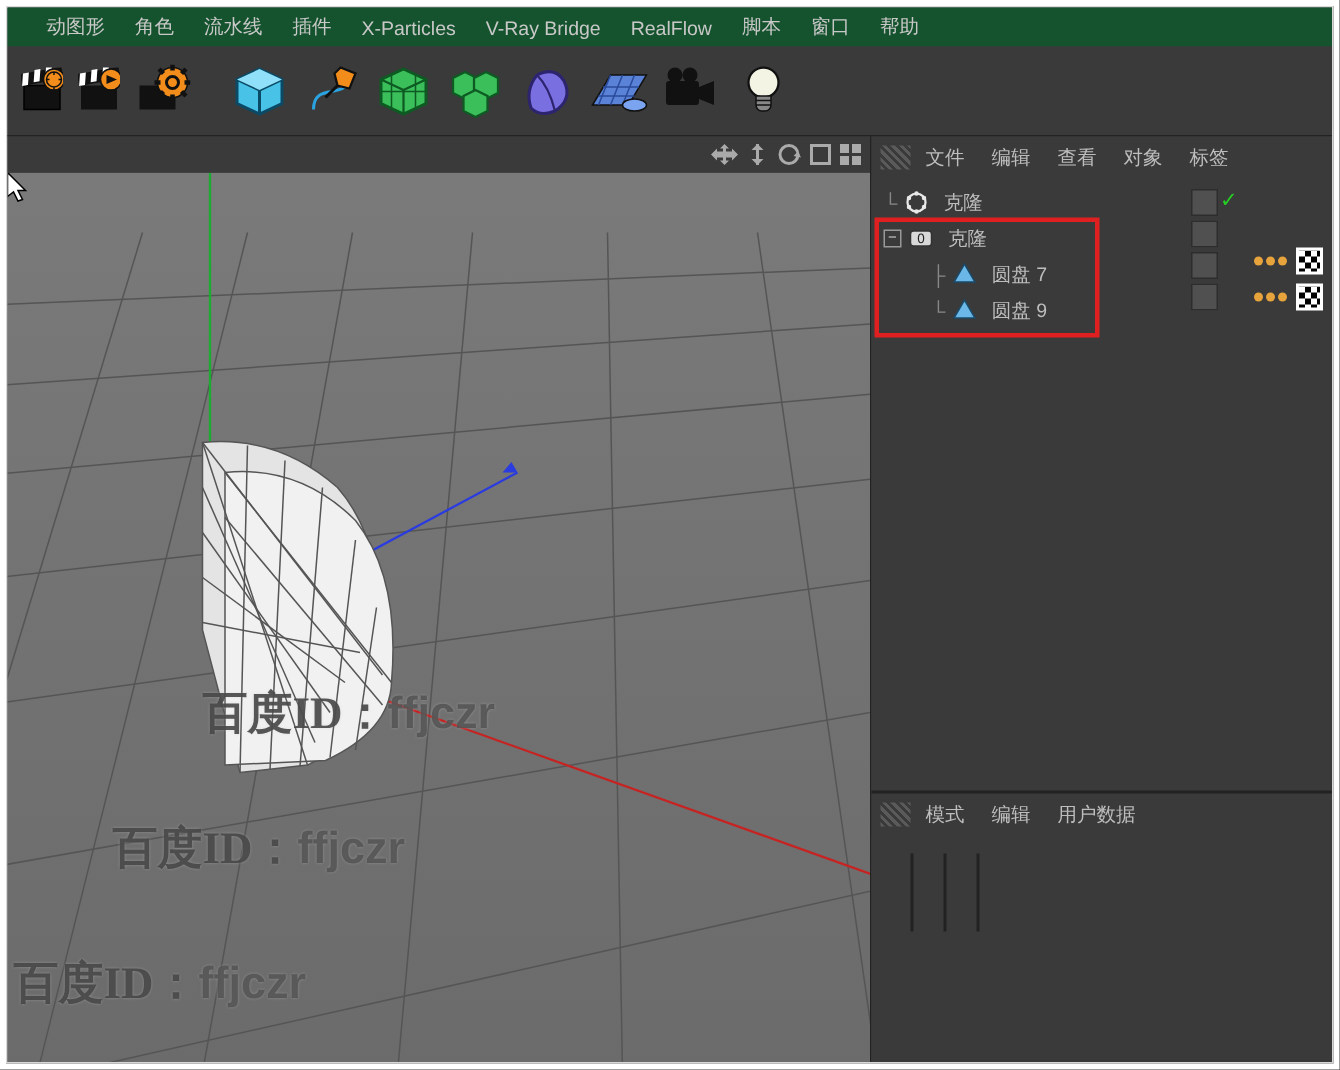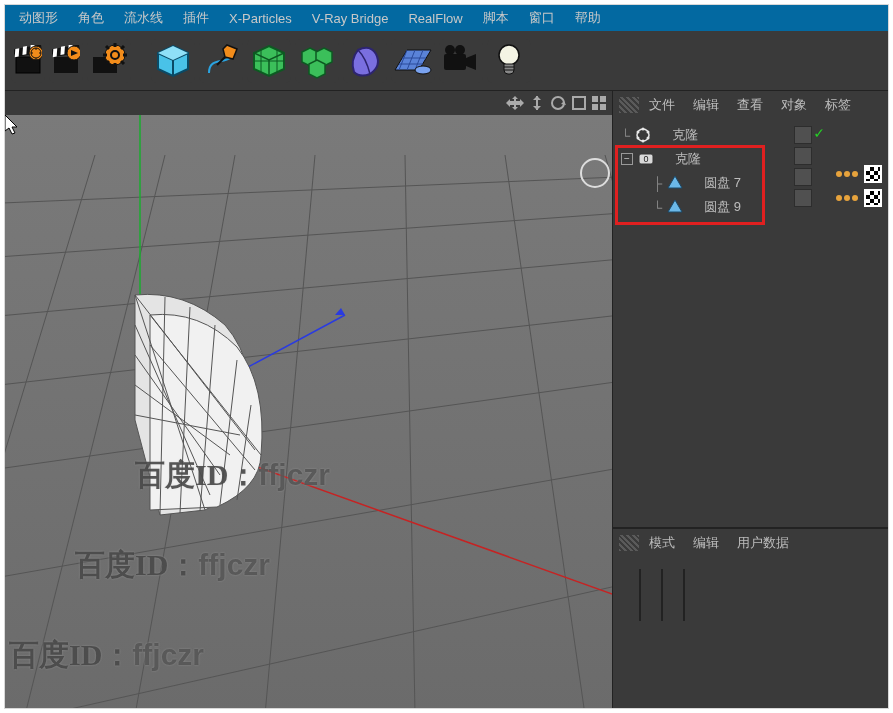--- a/index.html
+++ b/index.html
@@ -1,47 +1,47 @@
 <!DOCTYPE html>
 <html><head>
 <meta charset="utf-8">
 <style>
   * { box-sizing: border-box; margin: 0; padding: 0; font-family: "Microsoft YaHei", Arial, sans-serif; user-select: none; }
   body { background: #fff; width: 893px; height: 713px; overflow: hidden; position: relative; }
   .app { position: absolute; left: 4px; top: 4px; width: 885px; height: 705px; background: #3a3a3a; border: 1px solid #d8d8d8; }
   
-  .menubar { height: 26px; background: #0369a1; display: flex; align-items: center; padding-left: 4px; color: #c8c8c8; font-size: 13px; }
+  .menubar { height: 26px; background: #14532d; display: flex; align-items: center; padding-left: 16px; color: #c8c8c8; font-size: 13px; }
   .menu-item { padding: 4px 10px; cursor: pointer; }
   
   .toolbar { height: 60px; background: #3a3a3a; display: flex; align-items: center; padding: 4px 6px; gap: 4px; border-bottom: 1px solid #222; }
   .tool-btn { width: 44px; height: 44px; border-radius: 6px; display: flex; align-items: center; justify-content: center; cursor: pointer; background: #3a3a3a; }
   .tool-btn.clap { width: 34px; }
   .tool-sep { width: 12px; }
   
   .workspace { position: absolute; left: 0; right: 0; top: 86px; bottom: 0; display: flex; }
   .viewport-wrap { flex: 1; display: flex; flex-direction: column; border-right: 1px solid #222; }
   .viewport-ctrl { height: 24px; background: #3a3a3a; display: flex; align-items: center; justify-content: flex-end; padding-right: 6px; color: #bababa; font-size: 14px; gap: 6px; }
   .vctrl { cursor:pointer; display:inline-flex; align-items:center; justify-content:center; }
   .viewport { flex: 1; position: relative; overflow: hidden; }
   .viewport svg { position: absolute; inset: 0; }
   .watermark { position: absolute; font-size: 30px; font-weight: 600; color: rgba(80,80,80,0.85); font-family: Arial; text-shadow: 0 0 2px rgba(200,200,200,0.4); pointer-events:none;}
   .wm-label { color: rgba(70,70,70,0.9); font-family:"Microsoft YaHei"; }
   .cursor-img { position:absolute; left:556px; top:57px; pointer-events:none; }
   
-  .side { width: 275px; display: flex; flex-direction: column; background: #3a3a3a; }
+  .side { width: 307px; display: flex; flex-direction: column; background: #3a3a3a; }
   .panel-tabs { height: 28px; display: flex; align-items: center; gap: 2px; padding: 0 6px; color: #bdbdbd; font-size: 13px; }
   .hatch { width: 20px; height: 16px; background: repeating-linear-gradient(45deg,#5a5a5a 0 2px, transparent 2px 4px); cursor:pointer; }
   .ptab { padding: 4px 8px; cursor: pointer; }
   .obj-tree { flex: 0 0 auto; height: 410px; background: #3a3a3a; position: relative; padding: 4px 4px; color: #bdbdbd; font-size: 13px; border-bottom: 2px solid #222;}
   .tree-row { height: 24px; display: flex; align-items: center; gap: 4px; padding-left: 4px; }
   .tree-indent1 { padding-left: 4px; }
   .tree-indent2 { padding-left: 36px; }
   .expander { width: 12px; height: 12px; border: 1px solid #999; color: #ccc; font-size: 10px; line-height: 10px; text-align: center; cursor:pointer; }
   .tree-line { color: #888; }
-  .node-name { margin-left: 16px; }
+  .node-name { margin-left: 5px; }
   .vis-col { position: absolute; right: 60px; top: 4px; width: 34px; }
   .vis-box { width: 18px; height: 18px; margin: 3px 0; background: #505050; border:1px solid #2d2d2d; cursor:pointer; position:relative; }
   .vis-check::after{ content:"✓"; color:#25d025; position:absolute; right:-14px; top:-2px; font-size:14px;}
   .tag-col { position: absolute; right: 6px; top: 46px; display:flex; flex-direction:column; gap:6px; }
   .tag-row { display:flex; gap:6px; align-items:center;}
   .tag-dot { display:flex; gap:2px; }
   .tag-dot span { width:6px;height:6px;border-radius:50%;background:#e7a33c;}
   .tag-square { width:18px;height:18px; background:#fff; position:relative; }
   .tag-square::before{content:"";position:absolute;inset:2px;background:repeating-conic-gradient(#000 0 25%, #fff 0 50%) 0 0/8px 8px;}
   .red-box { position:absolute; border:3px solid #e02020; left:2px; top:26px; width:150px; height:80px; pointer-events:none;}

